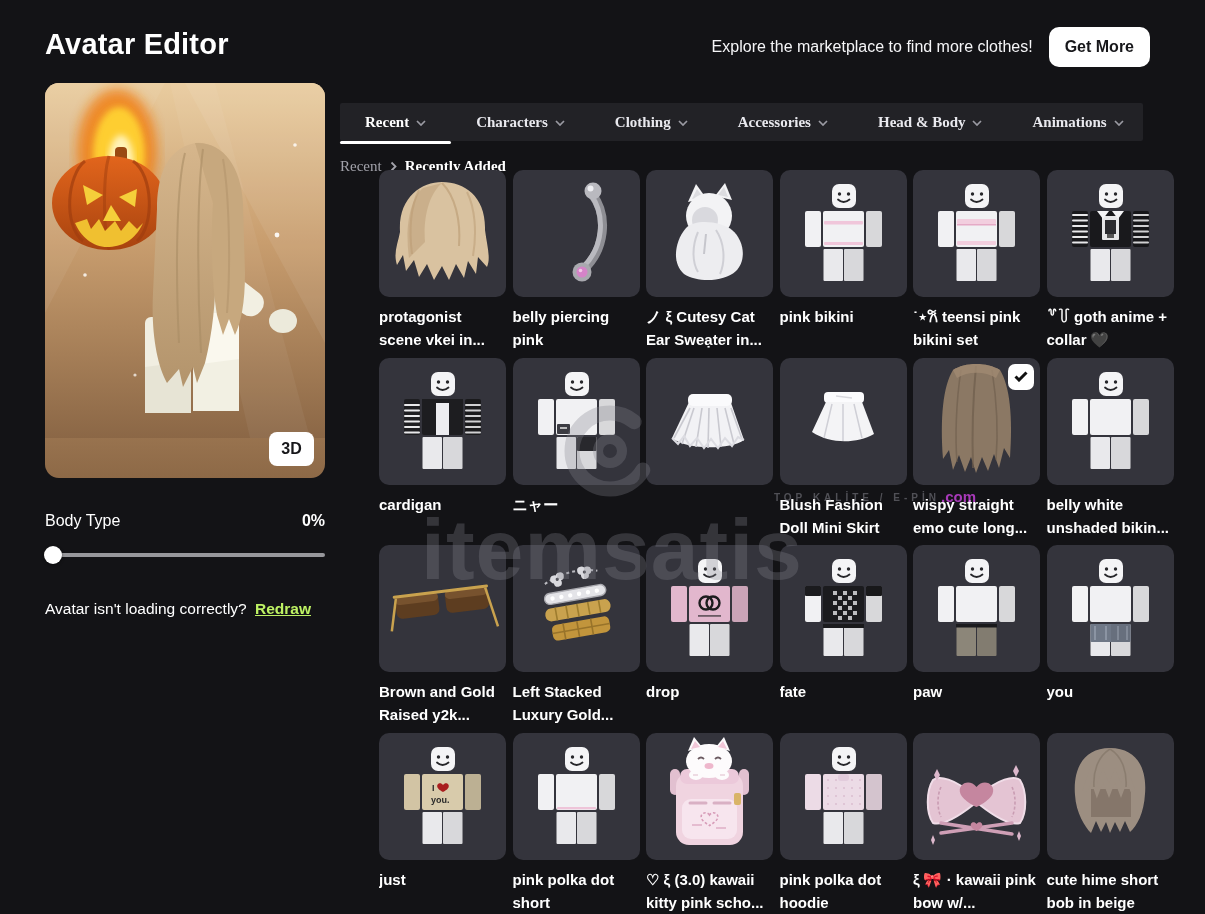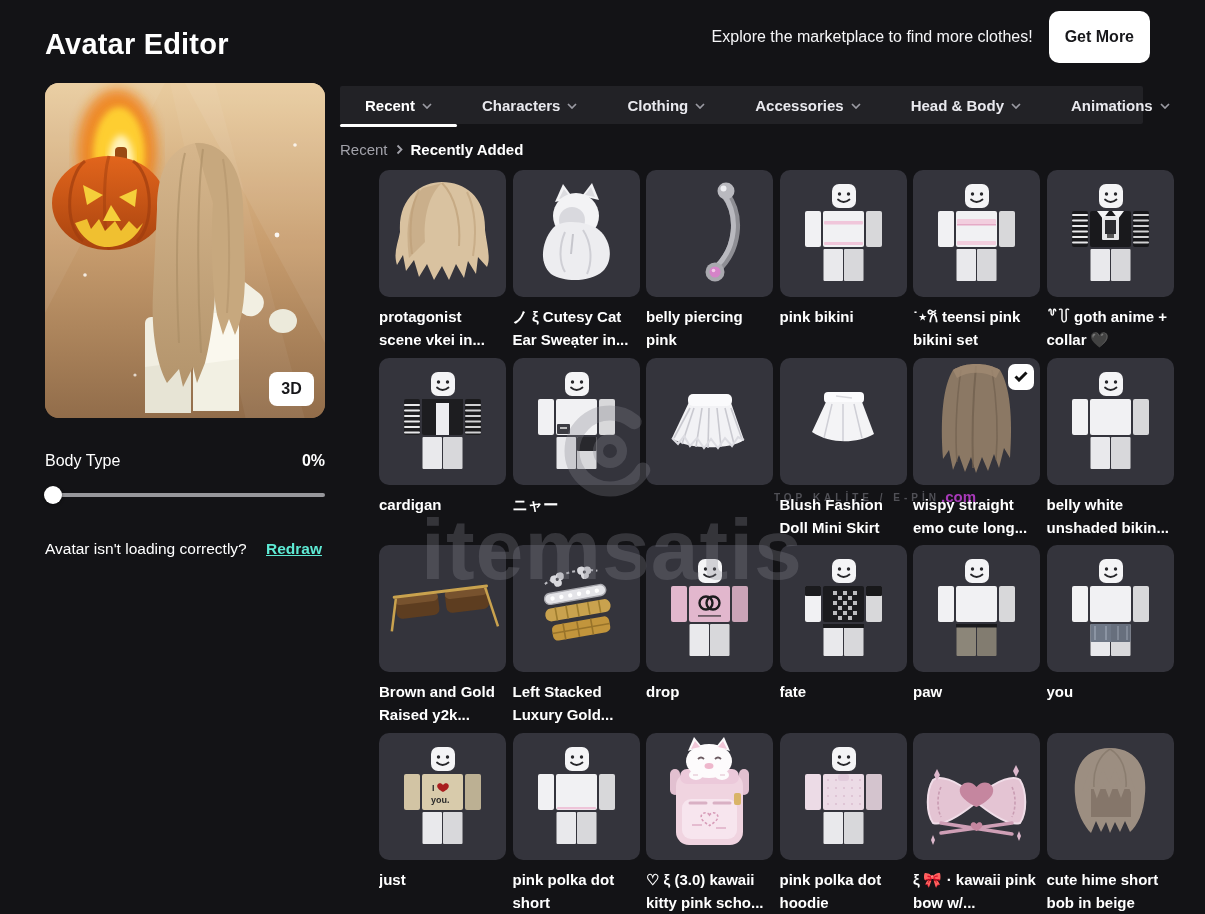--- a/index.html
+++ b/index.html
@@ -1,39 +1,39 @@
 <!DOCTYPE html>
 <html><head>
 <meta charset="utf-8">
 <style>
   html,body{margin:0;padding:0;background:#131316;}
   body{width:1205px;height:914px;overflow:hidden;font-family:"Liberation Sans",sans-serif;-webkit-font-smoothing:antialiased;}
   #app{position:relative;width:1205px;height:914px;background:#131316;color:#fff;overflow:hidden;}
 
   
   .page-title{position:absolute;left:45px;top:28px;font-size:29px;font-weight:800;letter-spacing:.2px;}
-  .header-right{position:absolute;right:55px;top:17px;display:flex;align-items:center;gap:16px;height:40px;}
+  .header-right{position:absolute;right:55px;top:27px;display:flex;align-items:center;gap:16px;height:40px;}
   .marketplace-hint{font-size:16px;color:#f5f5f7;}
-  .get-more-btn{background:#fff;color:#17171a;font-size:16px;font-weight:700;border:none;border-radius:10px;height:52px;padding:0 16px;cursor:pointer;font-family:inherit;}
+  .get-more-btn{background:#fff;color:#17171a;font-size:16px;font-weight:700;border:none;border-radius:10px;height:40px;padding:0 16px;cursor:pointer;font-family:inherit;}
 
   
   .left-panel{position:absolute;left:45px;top:83px;width:280px;}
-  .preview-card{position:relative;width:280px;height:335px;border-radius:14px;overflow:hidden;background:linear-gradient(180deg,#e7c99d 0%,#c99e6f 45%,#8d6947 100%);}
+  .preview-card{position:relative;width:280px;height:395px;border-radius:14px;overflow:hidden;background:linear-gradient(180deg,#e7c99d 0%,#c99e6f 45%,#8d6947 100%);}
   .preview-card svg{position:absolute;left:0;top:0;}
   .mode-3d-btn{position:absolute;right:11px;bottom:12px;width:45px;height:34px;background:#fff;color:#17171a;font-weight:800;font-size:16px;border:none;border-radius:8px;display:flex;align-items:center;justify-content:center;cursor:pointer;font-family:inherit;}
   .body-type-row{display:flex;justify-content:space-between;align-items:center;margin-top:34px;font-size:16px;color:#fff;}
   .body-type-value{font-weight:700;}
   .slider{position:relative;margin-top:16px;height:18px;}
   .slider-track{position:absolute;left:0;right:0;top:7px;height:4px;border-radius:2px;background:#97979b;}
   .slider-handle{position:absolute;left:-1px;top:0;width:18px;height:18px;border-radius:50%;background:#fff;box-shadow:0 1px 3px rgba(0,0,0,.5);}
   .redraw-row{margin-top:36px;font-size:15.5px;color:#fff;}
-  .redraw-link{font-weight:700;text-decoration:underline;color:#5eead4;cursor:pointer;margin-left:15px;}
+  .redraw-link{font-weight:700;text-decoration:underline;color:#bef264;cursor:pointer;margin-left:4px;}
 
   
-  .right-panel{position:absolute;left:340px;top:86px;width:803px;}
+  .right-panel{position:absolute;left:340px;top:103px;width:803px;font-family:Liberation Serif, serif;}
   .tab-bar{display:flex;justify-content:space-between;align-items:stretch;background:#222226;height:38px;border-radius:2px;padding-right:14px;}
   .tab{position:relative;display:flex;align-items:center;gap:7px;padding:0 25px;font-size:15px;font-weight:700;color:#e9e9ee;cursor:pointer;white-space:nowrap;}
   .tab .chev{display:block;margin-top:2px;}
   .tab.active{color:#fff;}
   .tab.active::after{content:"";position:absolute;left:0;right:0;bottom:-3px;height:3px;background:#fff;border-radius:2px;}
   .breadcrumb{display:flex;align-items:center;gap:8px;margin-top:17px;font-size:15px;}
   .crumb-root{color:#a2a2aa;cursor:pointer;}
   .crumb-sep{color:#a2a2aa;font-size:15px;margin-top:-1px;}
   .crumb-current{color:#fff;font-weight:600;}
 
@@ -215,44 +215,44 @@
     <path d="M21,62 C19,28 42,12 63,12 C86,12 107,27 106,60 C108,76 112,88 108,97 L99,87 L97,104 L89,91 L85,108 L77,94 L70,110 L63,96 L55,110 L48,94 L40,107 L35,90 L27,101 L24,85 L18,95 C14,83 19,73 21,62 Z" fill="#d9c2a0"></path>
     <path d="M63,13 C50,24 44,48 46,72 L30,88 C26,60 30,30 44,18 Z" fill="#b99a72" opacity=".45"></path>
     <path d="M63,13 C76,26 82,50 80,76" stroke="#b99a72" stroke-width="2" fill="none" opacity=".6"></path>
     <path d="M40,20 C32,36 30,60 33,84" stroke="#b99a72" stroke-width="2" fill="none" opacity=".5"></path>
     <path d="M88,22 C96,38 98,62 94,86" stroke="#b99a72" stroke-width="2" fill="none" opacity=".5"></path>
             </svg></span></div>
         <div class="item-label">protagonist scene vkei in...</div>
       </div>
       <div class="cell">
         <div class="tile"><span><svg width="127" height="127" viewBox="0 0 127 127">
+  <path d="M79,24 C96,46 92,80 70,100" stroke="#8e8e94" stroke-width="9" fill="none" stroke-linecap="round"></path>
+  <path d="M78,25 C93,46 90,78 70,97" stroke="#b9b9bf" stroke-width="5" fill="none" stroke-linecap="round"></path>
+  <circle cx="80" cy="21" r="8.5" fill="#b9b9bf"></circle>
+              <circle cx="77.5" cy="18.5" r="3" fill="#eeeef2"></circle>
+  <circle cx="69" cy="102" r="9.5" fill="#a9a9af"></circle>
+  <circle cx="69" cy="102" r="5.5" fill="#d583c8"></circle>
+              <circle cx="67.5" cy="100.5" r="1.8" fill="#f3c9e8"></circle>
+            </svg></span></div>
+        <div class="item-label">belly piercing pink</div>
+      </div>
+      <div class="cell">
+        <div class="tile"><span><svg width="127" height="127" viewBox="0 0 127 127">
   <polygon points="42,32 50,14 60,28" fill="#f3f3f5"></polygon>
               <polygon points="69,26 79,13 86,30" fill="#f3f3f5"></polygon>
   <polygon points="46,29 51,19 57,27" fill="#dcdce0"></polygon>
               <polygon points="72,25 78,17 82,27" fill="#dcdce0"></polygon>
   <circle cx="63" cy="46" r="23" fill="#f3f3f5"></circle>
   <circle cx="59" cy="50" r="13" fill="#d9d9de"></circle>
   <path d="M40,58 C28,72 26,94 38,104 C52,113 78,112 90,101 C101,90 98,70 86,60 C76,52 50,48 40,58 Z" fill="#ededf0"></path>
   <path d="M52,62 C46,76 46,92 52,102" stroke="#cfcfd5" stroke-width="2" fill="none"></path>
   <path d="M70,60 C78,72 80,90 74,104" stroke="#cfcfd5" stroke-width="2" fill="none"></path>
   <path d="M60,64 L58,84" stroke="#c6c6cc" stroke-width="2" fill="none"></path>
             </svg></span></div>
         <div class="item-label">ノ ξ Cutesy Cat Ear Sweạter in...</div>
-      </div>
-      <div class="cell">
-        <div class="tile"><span><svg width="127" height="127" viewBox="0 0 127 127">
-  <path d="M79,24 C96,46 92,80 70,100" stroke="#8e8e94" stroke-width="9" fill="none" stroke-linecap="round"></path>
-  <path d="M78,25 C93,46 90,78 70,97" stroke="#b9b9bf" stroke-width="5" fill="none" stroke-linecap="round"></path>
-  <circle cx="80" cy="21" r="8.5" fill="#b9b9bf"></circle>
-              <circle cx="77.5" cy="18.5" r="3" fill="#eeeef2"></circle>
-  <circle cx="69" cy="102" r="9.5" fill="#a9a9af"></circle>
-  <circle cx="69" cy="102" r="5.5" fill="#d583c8"></circle>
-              <circle cx="67.5" cy="100.5" r="1.8" fill="#f3c9e8"></circle>
-            </svg></span></div>
-        <div class="item-label">belly piercing pink</div>
       </div>
       <div class="cell">
         <div class="tile"><span><svg width="127" height="127" viewBox="0 0 127 127">
     <rect x="52" y="14" width="24" height="24" rx="7" fill="#f4f4f6"></rect>
     <circle cx="59.5" cy="24" r="1.7" fill="#26262a"></circle>
               <circle cx="68.5" cy="24" r="1.7" fill="#26262a"></circle>
     <path d="M58,29.5 Q63.5,34.5 69.5,29.5" stroke="#26262a" stroke-width="1.8" fill="none" stroke-linecap="round"></path>
     <rect x="25" y="41" width="16" height="36" rx="2" fill="#f1f1f3"></rect>
               <rect x="86" y="41" width="16" height="36" rx="2" fill="#f1f1f3"></rect>
     <rect x="43" y="41" width="41" height="36" rx="2" fill="#f1f1f3"></rect>

